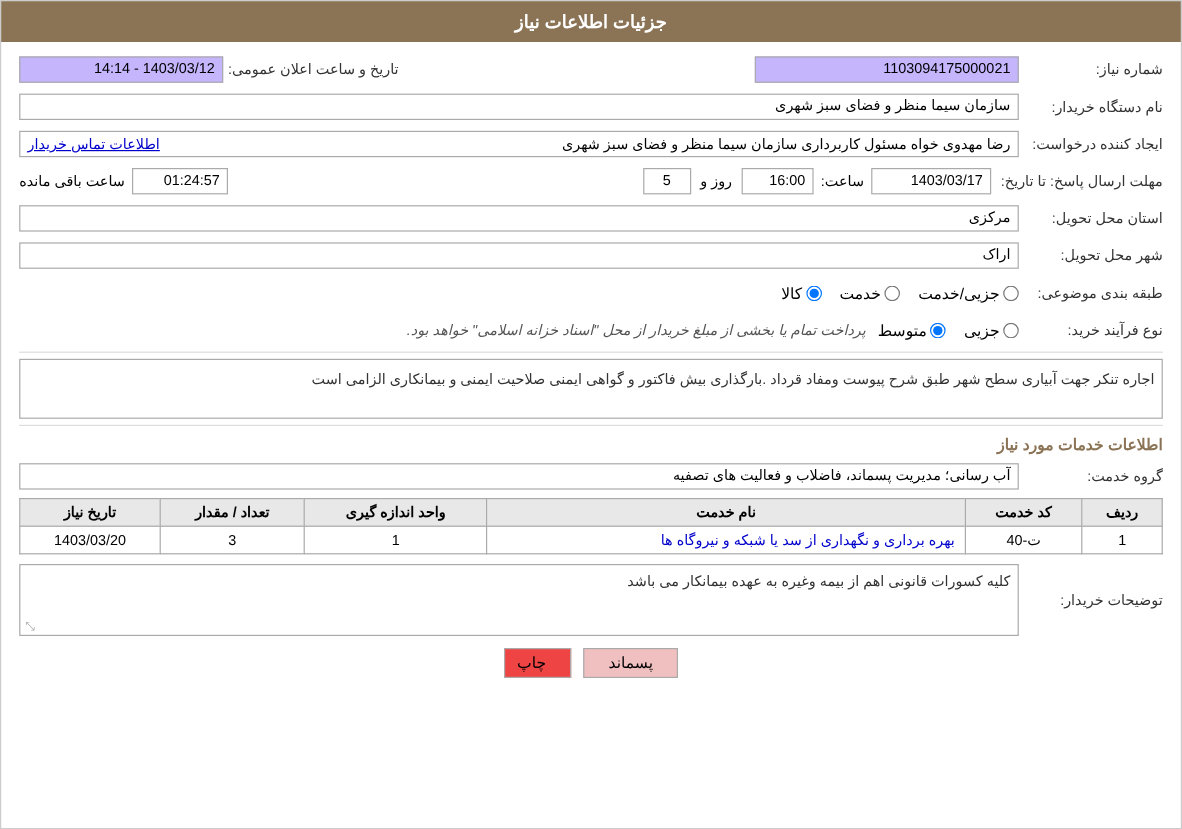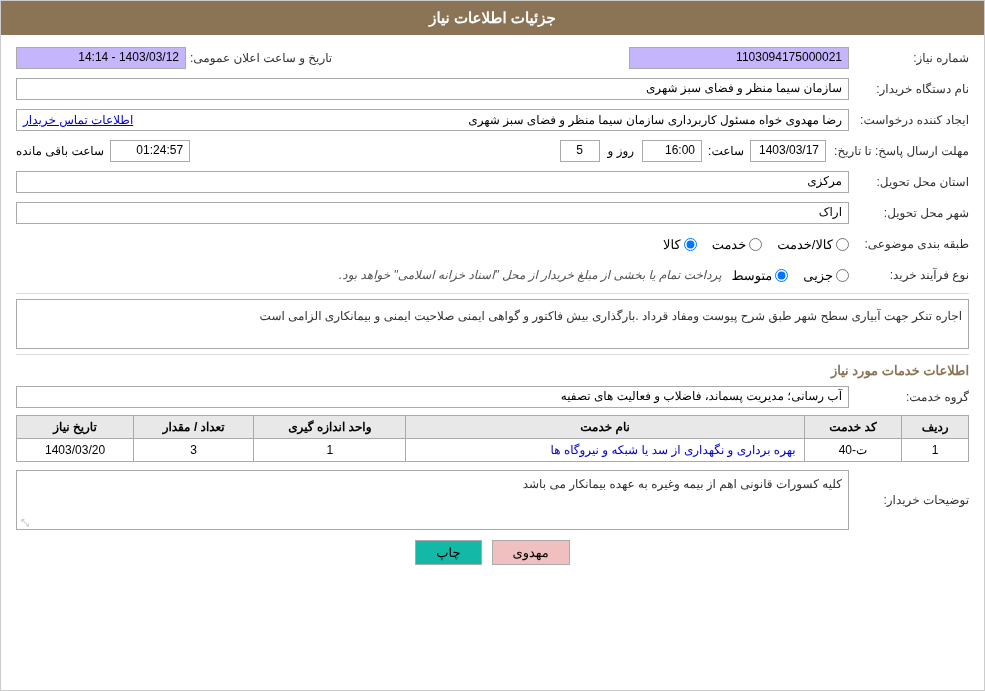--- a/index.html
+++ b/index.html
@@ -156,21 +156,22 @@
       font-size: 13px;
       cursor: pointer;
       border: 1px solid #aaa;
       background: #f0f0f0;
     }
     .btn-back {
       background: #f0c0c0;
       border: 1px solid #aaa;
     }
     .btn-print {
-      background: #14b8a6;
+      background: #ef4444;
+      padding-left: 10px;
     }
     .divider {
       border: none;
       border-top: 1px solid #ddd;
       margin: 5px 0;
     }
   </style>
 </head>
 <body>
 
@@ -198,21 +199,21 @@
     <div class="row">
       <span class="label">ایجاد کننده درخواست:</span>
       <div class="value-box" style="display:flex;align-items:center;justify-content:space-between;">
         <span>رضا مهدوی خواه مسئول کاربرداری سازمان سیما منظر و فضای سبز شهری</span>
         <span class="inline-link">اطلاعات تماس خریدار</span>
       </div>
     </div>
 
     <div class="row">
       <span class="label" style="min-width:130px;">مهلت ارسال پاسخ: تا تاریخ:</span>
-      <div class="date-box" style="width:76px;">1403/03/17</div>
+      <div class="date-box" style="width:100px;">1403/03/17</div>
       <span class="small-label" style="margin:0 6px;">ساعت:</span>
       <div class="date-box" style="width:60px;">16:00</div>
       <span class="small-label" style="margin:0 8px;">روز و</span>
       <div class="date-box" style="width:40px;text-align:center;">5</div>
       <div style="flex:1;"></div>
       <div class="date-box" style="width:80px;background:#fff;">01:24:57</div>
       <span class="small-label" style="margin-right:6px;">ساعت باقی مانده</span>
     </div>
 
     <div class="row">
@@ -223,21 +224,21 @@
     <div class="row">
       <span class="label">شهر محل تحویل:</span>
       <div class="value-box">اراک</div>
     </div>
 
     <div class="row">
       <span class="label">طبقه بندی موضوعی:</span>
       <div class="radio-group">
         <label class="radio-item">
           <input type="radio" name="category" style=""> 
-            <span>کالا/خدمت</span>
+            <span>جزیی/خدمت</span>
         </label>
         <label class="radio-item">
           <input type="radio" name="category" style=""> 
             <span>خدمت</span>
         </label>
         <label class="radio-item">
           <input type="radio" name="category" checked="" style=""> 
             <span>کالا</span>
         </label>
       </div>
@@ -300,17 +301,17 @@
       <span class="label">توضیحات خریدار:</span>
       <div style="flex:1;">
         <div class="buyer-notes-box">
           <span>کلیه کسورات قانونی اهم از بیمه وغیره به عهده بیمانکار می باشد</span>
           <span class="resize-handle">⤡</span>
         </div>
       </div>
     </div>
 
     <div class="buttons-row">
-      <button class="btn btn-back">مهدوی</button>
+      <button class="btn btn-back">پسماند</button>
       <button class="btn btn-print">چاپ</button>
     </div>
   </div>
 </div>
 
 </body></html>

